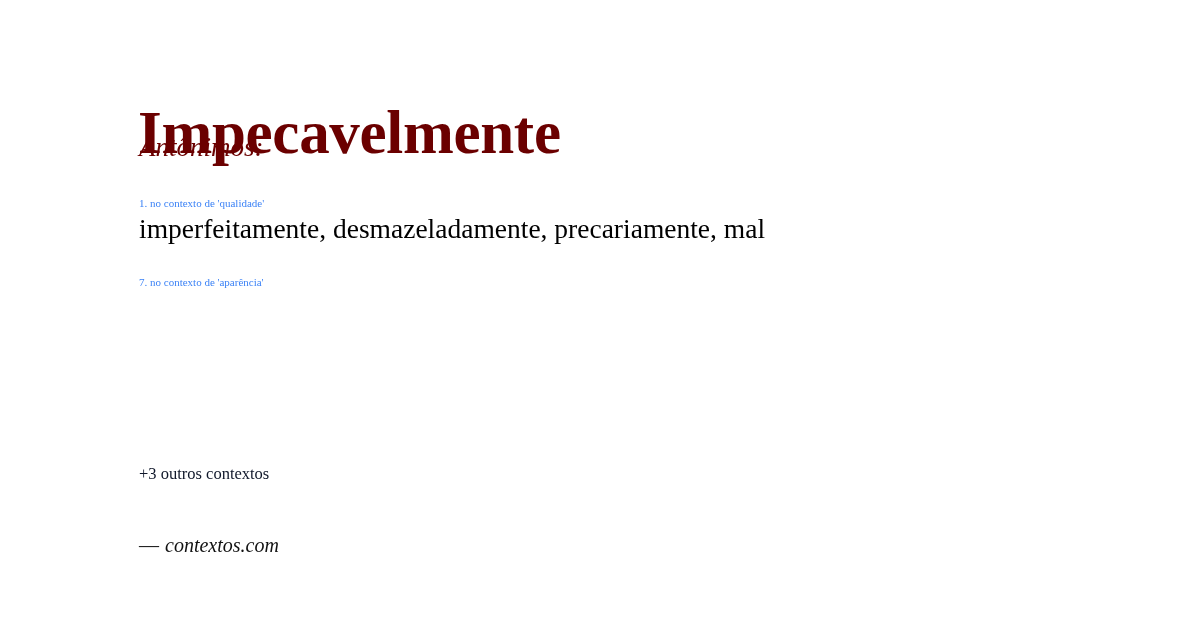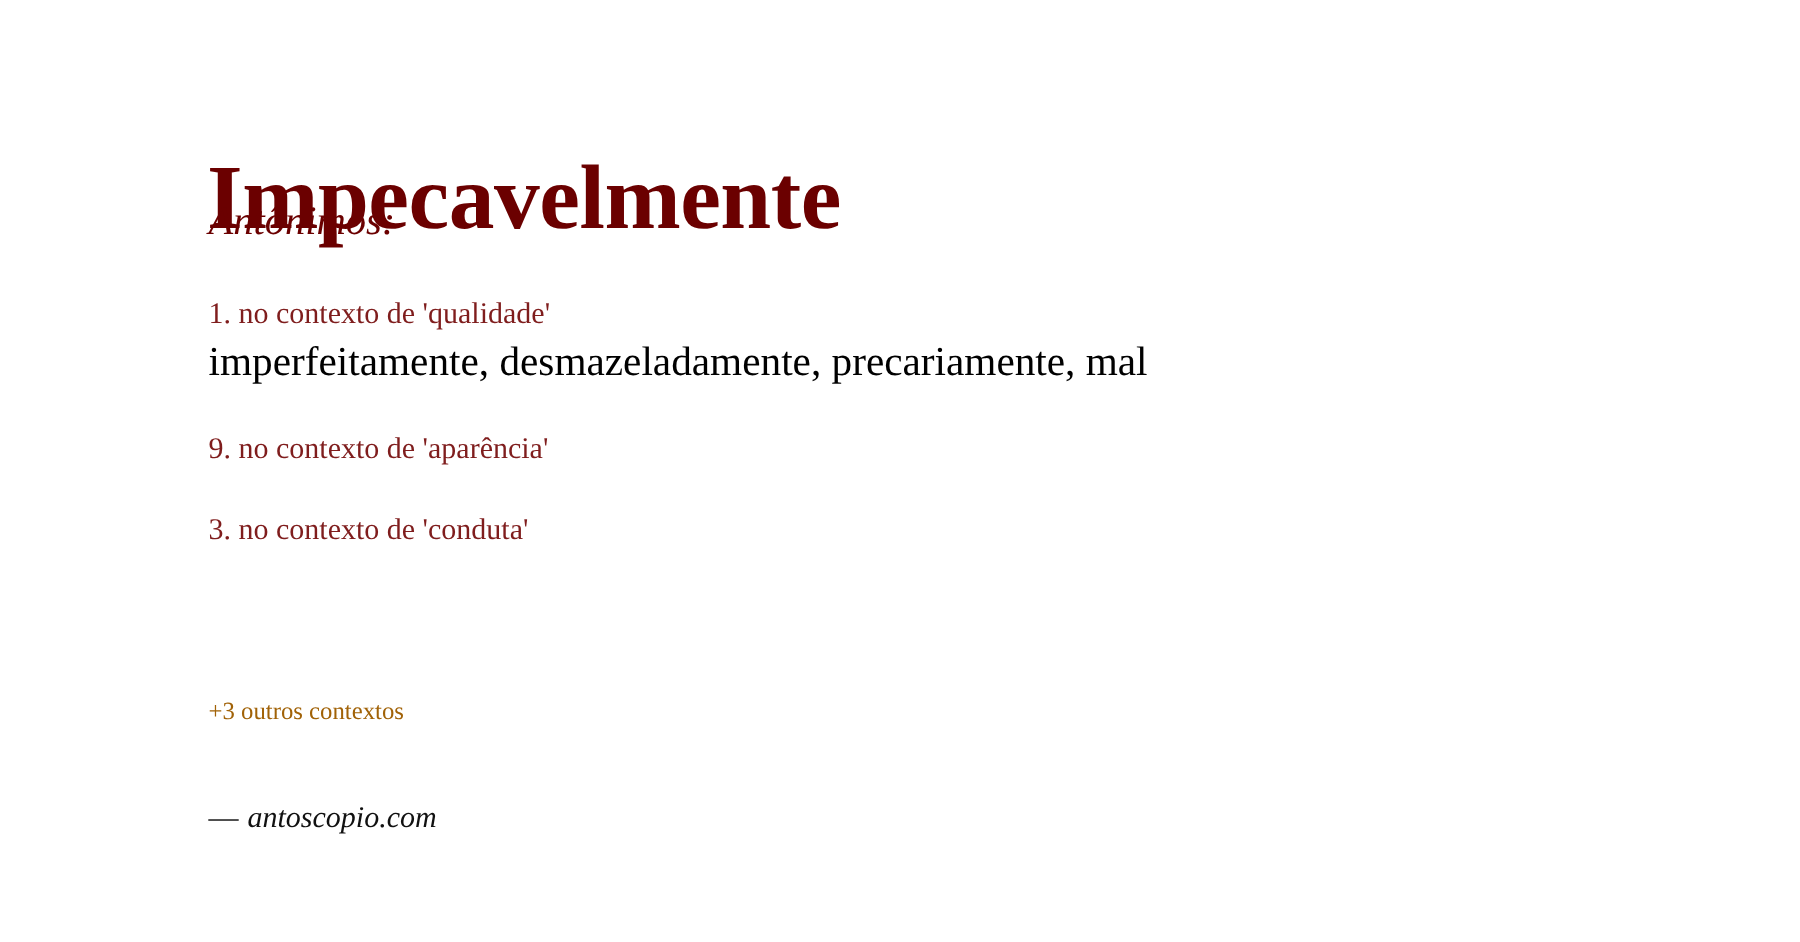--- a/index.html
+++ b/index.html
@@ -46,38 +46,38 @@
   .senses {
     position: absolute;
     left: 139px;
     top: 196px;
     width: 960px;
   }
   .sense {
     margin-bottom: 28px;
   }
   .sense-context {
-    font-size: 20px;
-    color: #7f1d1d;
+    font-size: 11px;
+    color: #3b82f6;
     line-height: 1.3;
     margin-bottom: 2px;
     white-space: nowrap;
   }
   .sense-words {
     font-size: 27.5px;
     color: #000000;
     line-height: 1.25;
     white-space: nowrap;
   }
   .more-contexts {
     position: absolute;
     left: 139px;
     top: 464px;
     font-size: 16.5px;
-    color: #a16207;
+    color: #0f172a;
     white-space: nowrap;
     text-align: right;
   }
   .source {
     position: absolute;
     left: 139px;
     top: 534px;
     font-size: 20px;
     font-style: italic;
     color: #111111;
@@ -98,28 +98,27 @@
   <div class="subtitle">Antônimos:</div>
 
   <div class="senses">
 
     <div class="sense">
       <div class="sense-context">1. no contexto de 'qualidade'</div>
       <div class="sense-words">imperfeitamente, desmazeladamente, precariamente, mal</div>
     </div>
 
     <div class="sense">
-      <div class="sense-context">9. no contexto de 'aparência'</div>
+      <div class="sense-context">7. no contexto de 'aparência'</div>
     </div>
 
     <div class="sense">
-      <div class="sense-context">3. no contexto de 'conduta'</div>
     </div>
 
   </div>
 
   <div class="more-contexts">+3 outros contextos</div>
 
   <div class="source">
-    <span class="dash">—</span><span>antoscopio.com</span>
+    <span class="dash">—</span><span>contextos.com</span>
   </div>
 
 </div>
 
 </body></html>

